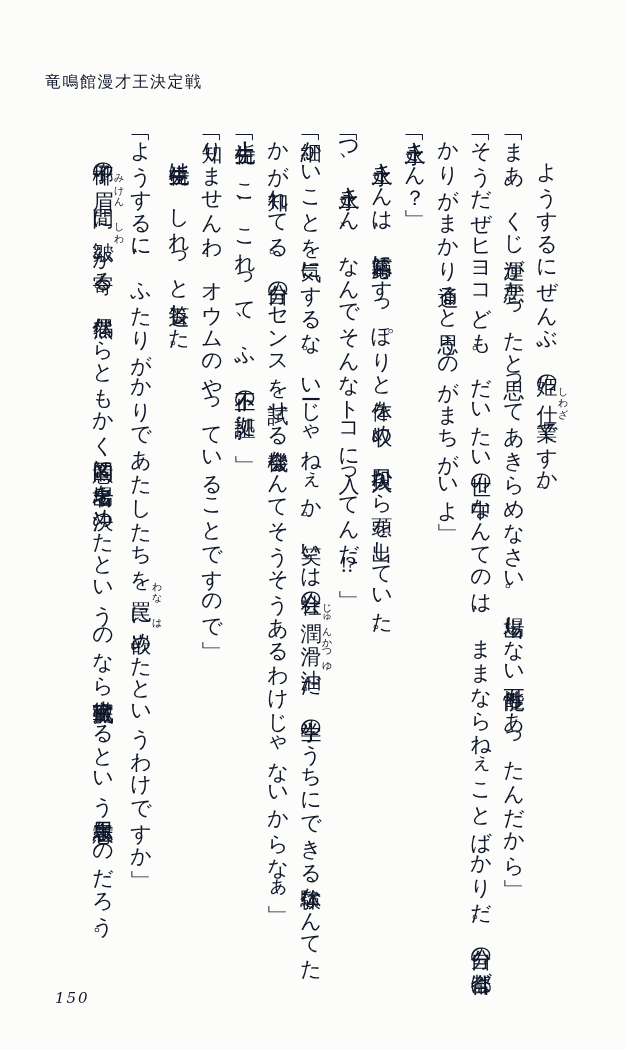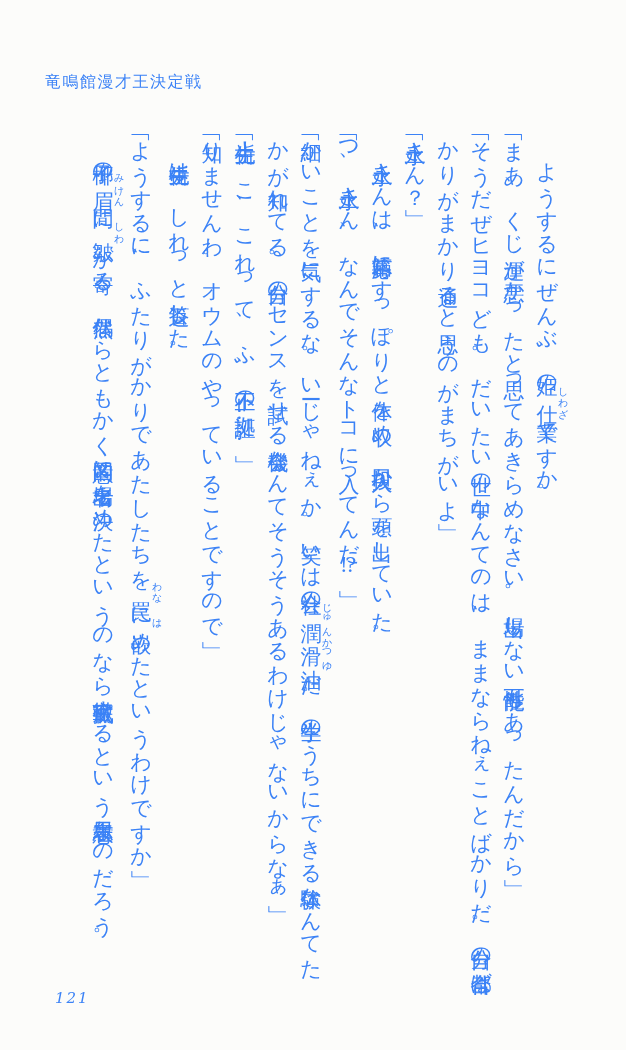--- a/index.html
+++ b/index.html
@@ -59,32 +59,32 @@
     left: 55px;
     top: 989px;
     font-size: 15px;
     font-style: italic;
     letter-spacing: 2px;
   }
 </style>
 </head>
 <body>
 
-<div class="page" style="background: rgb(252, 252, 250); color: #3b82f6;">
+<div class="page" style="background: rgb(252, 252, 250); color: #0f172a;">
   <div class="running-head">竜鳴館漫才王決定戦</div>
 
   <div class="text-block">
       <p class="para indent">ようするにぜんぶ、姫の<ruby>仕業<rt>しわざ</rt></ruby>ですか。</p>
       <p class="para">「まあ、くじ運が悪かったと思ってあきらめなさい。出場しない可能性もあったんだから」</p>
       <p class="para">「そうだぜヒヨコども。だいたい世の中なんてのは、ままならねぇことばかりだ。自分の都合ばかりがまかり通ると思うのがまちがいよ」</p>
       <p class="para">「土永さん？」</p>
       <p class="para indent">土永さんは、応募箱にすっぽりと体を収め、投入口から頭を出していた。</p>
       <p class="para">「つ、土永さん、なんでそんなトコに入ってんだ⁉」</p>
       <p class="para">「細かいことを気にするな。いーじゃねぇか。笑いは社会の<ruby>潤滑油<rt>じゅんかつゆ</rt></ruby>だ。学生のうちにできる体験なんてたかが知れてる。自分のセンスを試せる機会なんてそうそうあるわけじゃないからなぁ」</p>
       <p class="para">「祈先生！　こ、これって、ふ、不正の証拠……」</p>
       <p class="para">「知りませんわ。オウムのやっていることですので」</p>
       <p class="para indent">祈先生は、しれっと返答した。</p>
       <p class="para">「ようするに、ふたりがかりであたしたちを<ruby>罠<rt>わな</rt></ruby>に<ruby>嵌<rt>は</rt></ruby>めたというわけですか」</p>
       <p class="para indent">椰子の<ruby>眉間<rt>みけん</rt></ruby>に<ruby>皺<rt>しわ</rt></ruby>が寄る。偶然ならともかく意図的に出場者を決めたというのなら徹底抗戦するという意思表示なのだろう。</p>
     </div>
 
-  <div class="page-number">121</div>
+  <div class="page-number">150</div>
 </div>
 
 </body></html>

